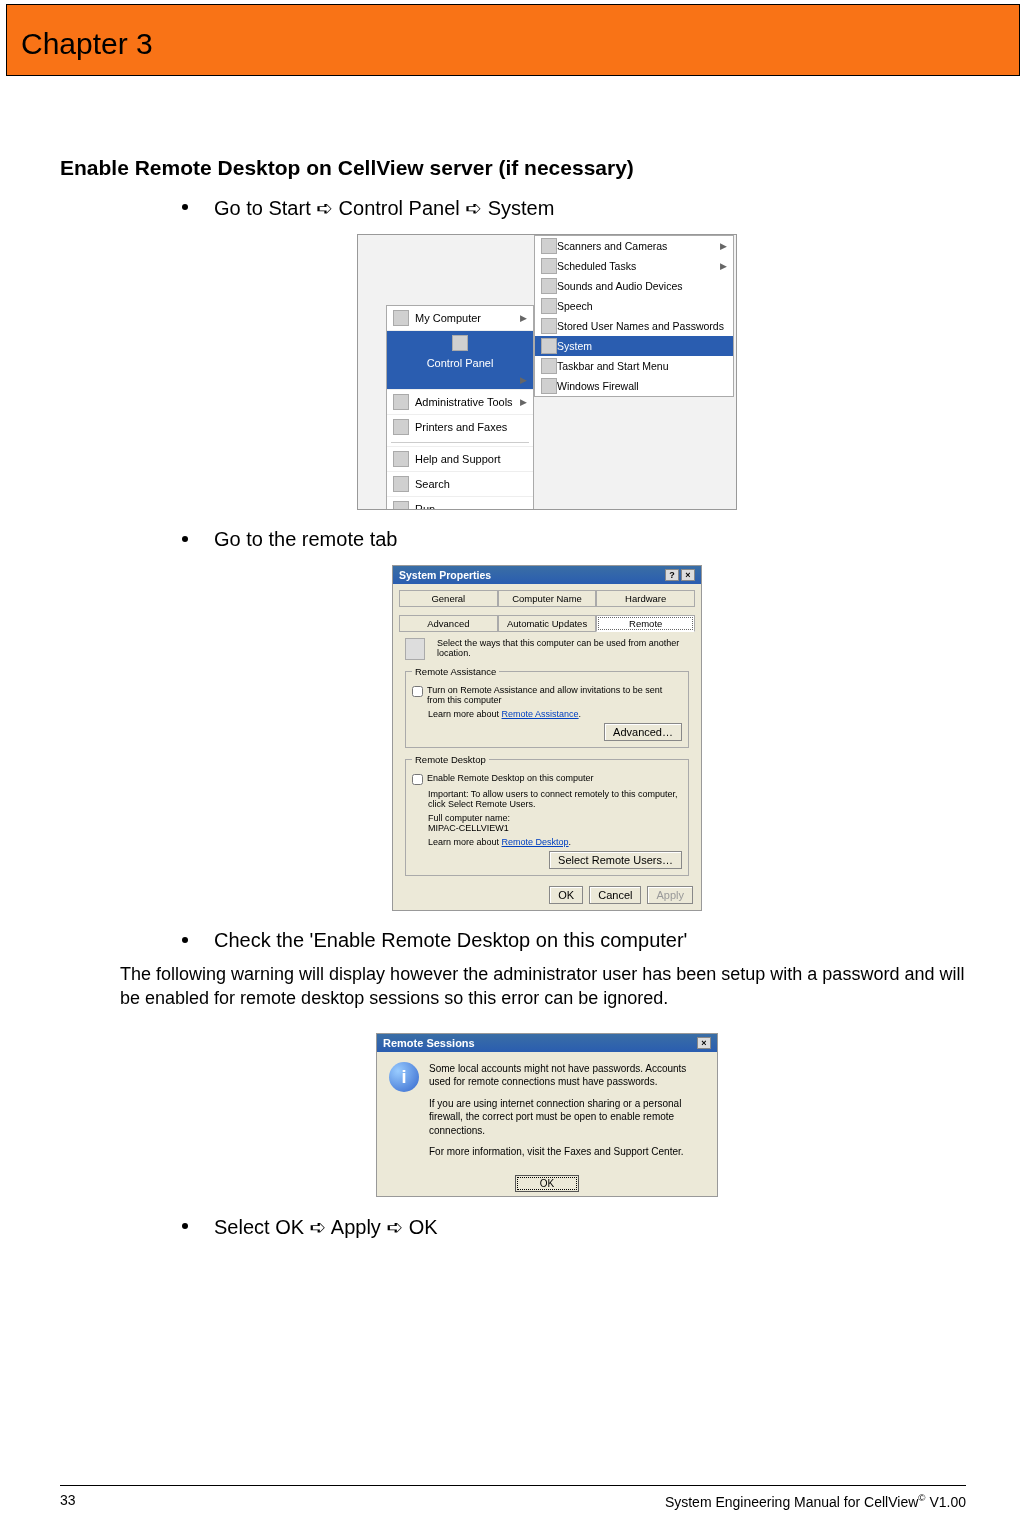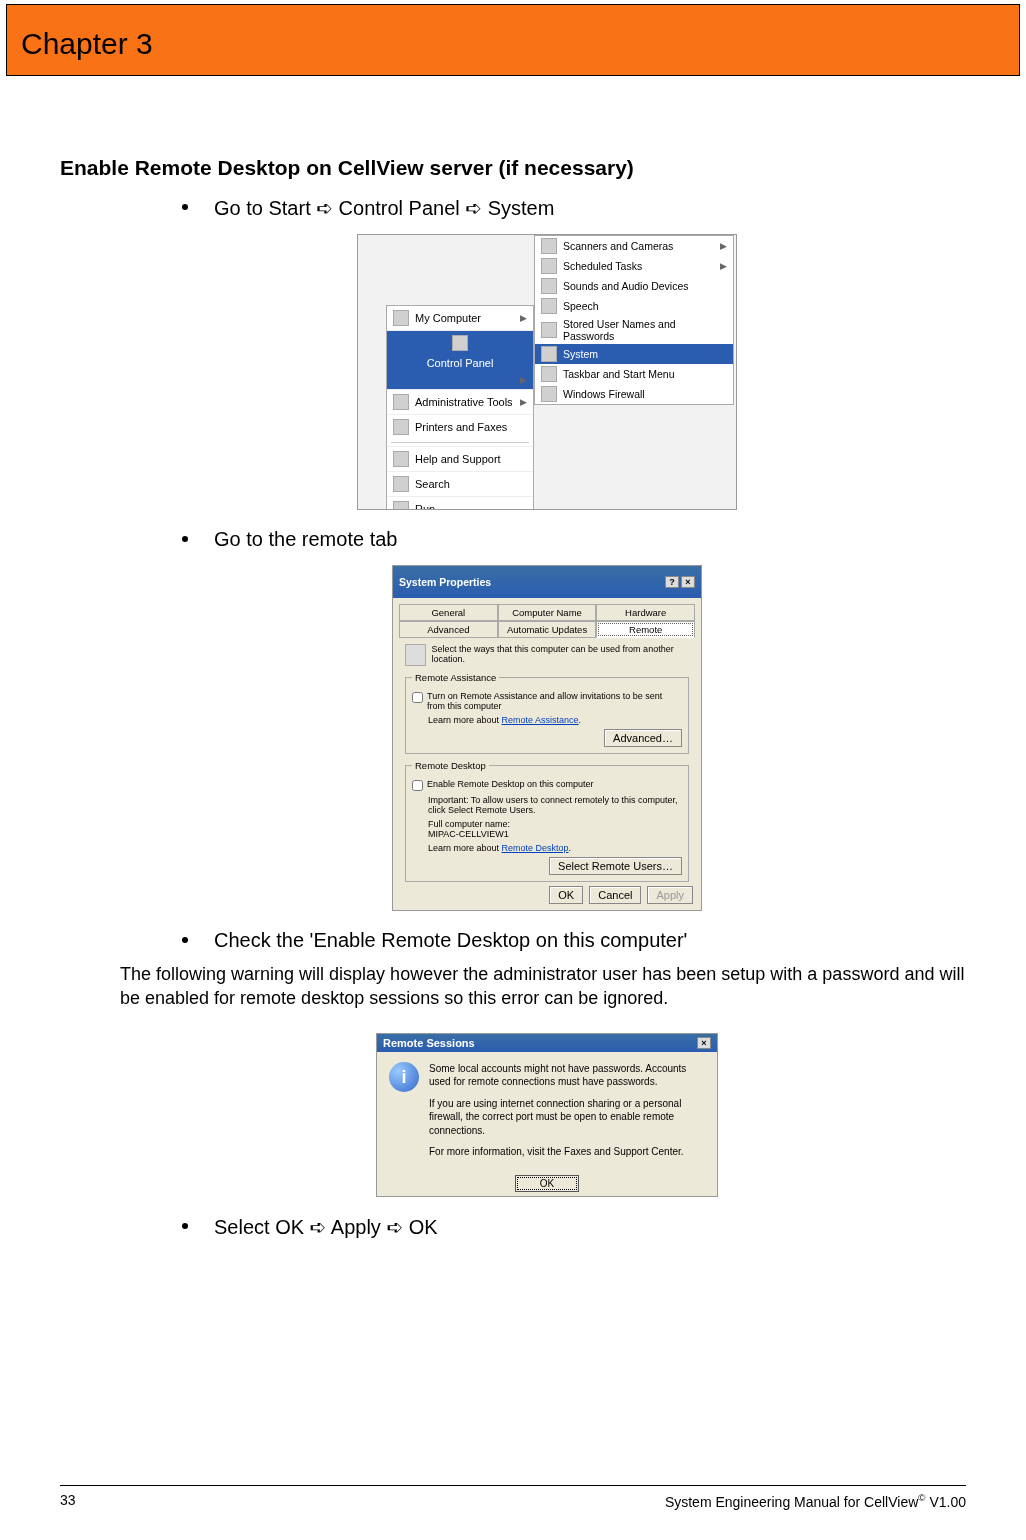--- a/index.html
+++ b/index.html
@@ -102,54 +102,54 @@
   .fig1 .mitem .arrow-r { margin-left: auto; font-size: 9px; color: #666; }
   .fig1 .subcol {
     position: absolute;
     left: 176px;
     top: 0;
     width: 200px;
     background: #fff;
     border: 1px solid #aaa;
     font-size: 10.5px;
   }
-  .fig1 .subcol .mitem { display: flex; align-items: center; gap: 6px; padding: 2px 6px; }
+  .fig1 .subcol .mitem { display: flex; align-items: center; padding: 2px 6px; }
   .fig1 .subcol .mitem.sel { background: #2a5db0; color: #fff; }
   .fig1 .subcol .mitem .arrow-r { margin-left: auto; font-size: 9px; color: #666; }
 
   
   .fig2 { width: 310px; height: 346px; font-size: 10px; background: #ece9d8; position: relative; }
   .fig2 .titlebar {
     background: linear-gradient(#3a6ea5, #2a5db0);
     color: #fff;
     font-weight: bold;
-    padding: 10px 6px;
+    padding: 3px 6px;
     font-size: 10.5px;
     display: flex;
     align-items: flex-start;
   }
   .fig2 .titlebar .tb-btns { margin-left: auto; display: flex; gap: 2px; }
   .fig2 .titlebar .tb-btn { width: 14px; height: 12px; background: #ddd; border: 1px solid #888; font-size: 9px; line-height: 10px; text-align: center; color: #000; }
-  .fig2 .tabs { display: flex; flex-wrap: wrap; padding: 6px 6px 0 6px; gap: 0; }
+  .fig2 .tabs { display: flex; flex-wrap: wrap; padding: 6px 6px 0 6px; gap: 8px; }
   .fig2 .tabs .tabrow { display: flex; width: 100%; }
   .fig2 .tab {
     flex: 1;
     text-align: center;
     padding: 2px 2px;
     border: 1px solid #aaa;
     background: #ece9d8;
     font-size: 9.5px;
   }
   .fig2 .tab.sel { background: #fff; border-bottom-color: #fff; font-weight: normal; outline: 1px dotted #666; outline-offset: -3px; }
   .fig2 .panel {
     margin: 0 6px 6px 6px;
     background: #ece9d8;
     padding: 6px;
   }
-  .fig2 .introrow { display: flex; gap: 6px; align-items: flex-start; font-size: 9px; margin-bottom: 6px; }
+  .fig2 .introrow { display: flex; gap: 12px; align-items: flex-start; font-size: 9px; margin-bottom: 6px; }
   .fig2 .introrow .iico { width: 22px; height: 22px; background: #ddd; border: 1px solid #aaa; }
   .fig2 fieldset {
     border: 1px solid #aaa;
     padding: 6px;
     margin-bottom: 6px;
     font-size: 9px;
   }
   .fig2 fieldset legend { padding: 0 3px; font-size: 9.5px; }
   .fig2 .chk { display: flex; gap: 4px; align-items: flex-start; margin: 2px 0; }
   .fig2 .chk input { width: 11px; height: 11px; margin-top: 1px; }

